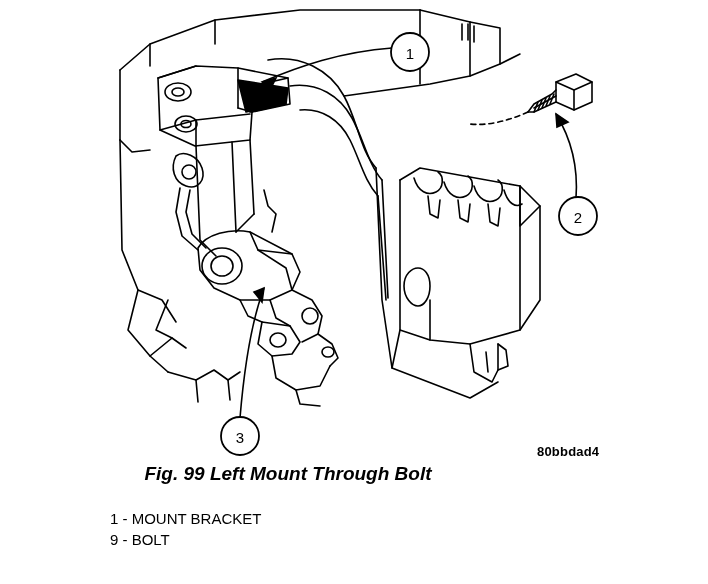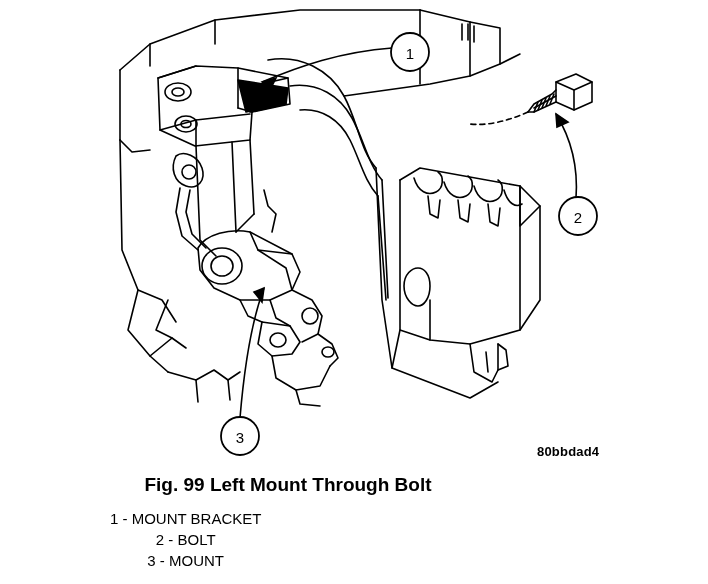--- a/index.html
+++ b/index.html
@@ -38,38 +38,38 @@
     top: 432px;
     font-family: "Liberation Sans", sans-serif;
     font-size: 13px;
     font-weight: bold;
     letter-spacing: 0.2px;
     margin-top: 12px;
   }
   #fig-caption {
     position: absolute;
     left: 0;
-    top: 474px;
+    top: 463px;
     width: 576px;
     text-align: center;
     font-family: "Liberation Sans", sans-serif;
     font-size: 19px;
     font-weight: bold;
+    font-style: italic;
   }
   #legend {
     position: absolute;
     left: 110px;
     top: 508px;
     font-family: "Liberation Sans", sans-serif;
     font-size: 15px;
     line-height: 21px;
   }
   .legend-item {
     white-space: pre;
-    text-align: center;
   }
 </style>
 </head>
 <body>
 
 <div id="figure-area">
   <svg width="708" height="460" viewBox="0 0 708 460" xmlns="http://www.w3.org/2000/svg">
     <g fill="none" stroke="#000000" stroke-width="1.6" stroke-linecap="round" stroke-linejoin="round">
 
       <path d="M120 70 L150 44 L215 20 L300 10 L420 10"></path>
@@ -209,15 +209,14 @@
     </g>
   </svg>
 </div>
 
 <div id="part-code">80bbdad4</div>
 
 <div id="fig-caption">Fig. 99 Left Mount Through Bolt</div>
 
 <div id="legend">
   <div class="legend-item">1 - MOUNT BRACKET</div>
-  <div class="legend-item">2 - BOLT</div>
-  <div class="legend-item">3 - MOUNT</div>
+  <div class="legend-item">9 - BOLT</div>
 </div>
 
 </body></html>

